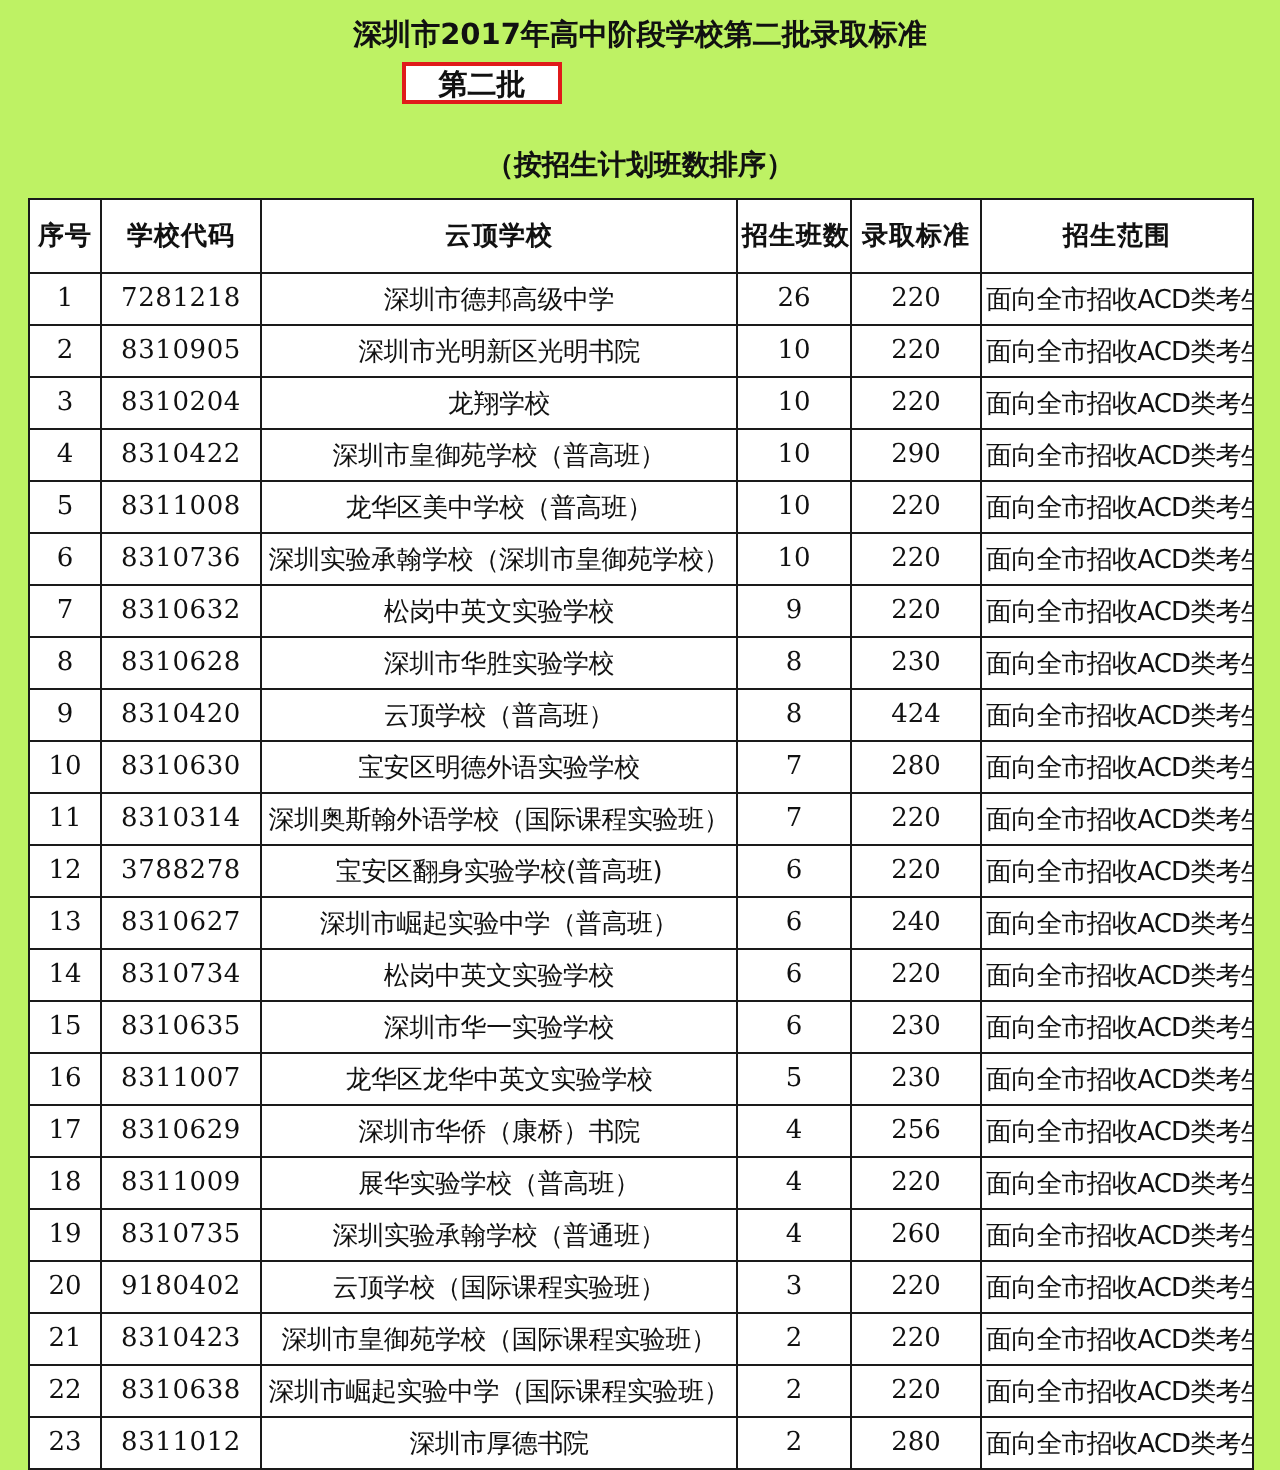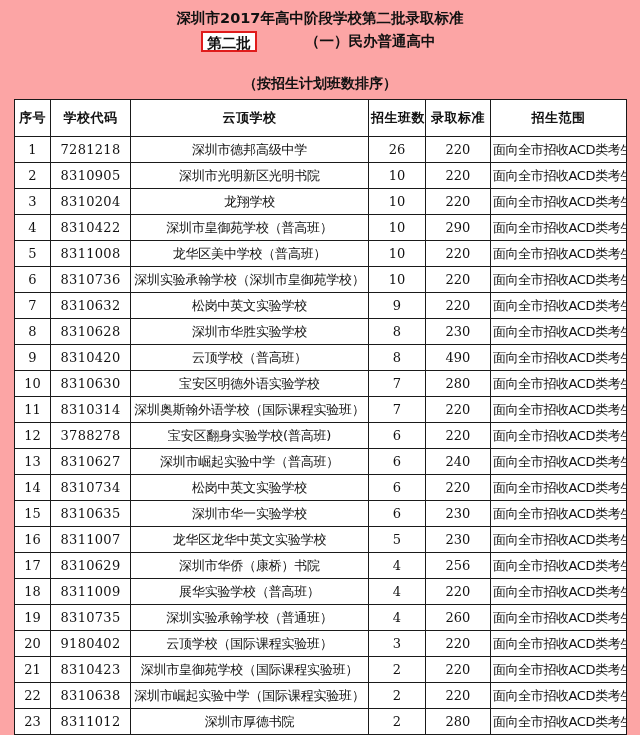--- a/index.html
+++ b/index.html
@@ -12,21 +12,21 @@
     background: #ffffff;
     font-family: "DejaVu Sans", "Liberation Sans", sans-serif;
     overflow: hidden;
     position: relative;
   }
 
   .page {
     width: 640px;
     height: 735px;
     position: relative;
-    background: #fca5a5;
+    background: #bef264;
   }
 
   
   .title-block {
     padding-top: 8px;
     text-align: center;
   }
   .doc-title {
     font-size: 14.5px;
     font-weight: bold;
@@ -38,21 +38,21 @@
   .subtitle-row {
     position: relative;
     height: 26px;
     line-height: 26px;
     margin-top: 1px;
   }
   .batch-tag {
     position: absolute;
     left: 201px;
     top: 2px;
-    width: 56px;
+    width: 80px;
     height: 21px;
     line-height: 21px;
     text-align: center;
     font-size: 14.5px;
     font-weight: bold;
     color: #111111;
     border: 2px solid #e01b1b;
     box-sizing: border-box;
     background: #ffffff;
   }
@@ -145,21 +145,20 @@
 </head>
 <body>
 
 <div class="page">
 
   <div class="title-block">
     <div class="doc-title">深圳市2017年高中阶段学校第二批录取标准</div>
 
     <div class="subtitle-row">
       <div class="batch-tag">第二批</div>
-      <div class="category-label">（一）民办普通高中</div>
     </div>
 
     <div class="sort-note">（按招生计划班数排序）</div>
   </div>
 
   <div class="table-wrap">
     <table class="grid">
       <colgroup>
         <col class="w-index">
           <col class="w-code">
@@ -241,21 +240,21 @@
             <td class="c-name">深圳市华胜实验学校</td>
             <td class="c-classes">8</td>
             <td class="c-score">230</td>
             <td class="c-scope">面向全市招收ACD类考生</td>
           </tr>
           <tr>
             <td class="c-index">9</td>
             <td class="c-code">8310420</td>
             <td class="c-name">云顶学校（普高班）</td>
             <td class="c-classes">8</td>
-            <td class="c-score">490</td>
+            <td class="c-score">424</td>
             <td class="c-scope">面向全市招收ACD类考生</td>
           </tr>
           <tr>
             <td class="c-index">10</td>
             <td class="c-code">8310630</td>
             <td class="c-name">宝安区明德外语实验学校</td>
             <td class="c-classes">7</td>
             <td class="c-score">280</td>
             <td class="c-scope">面向全市招收ACD类考生</td>
           </tr>

